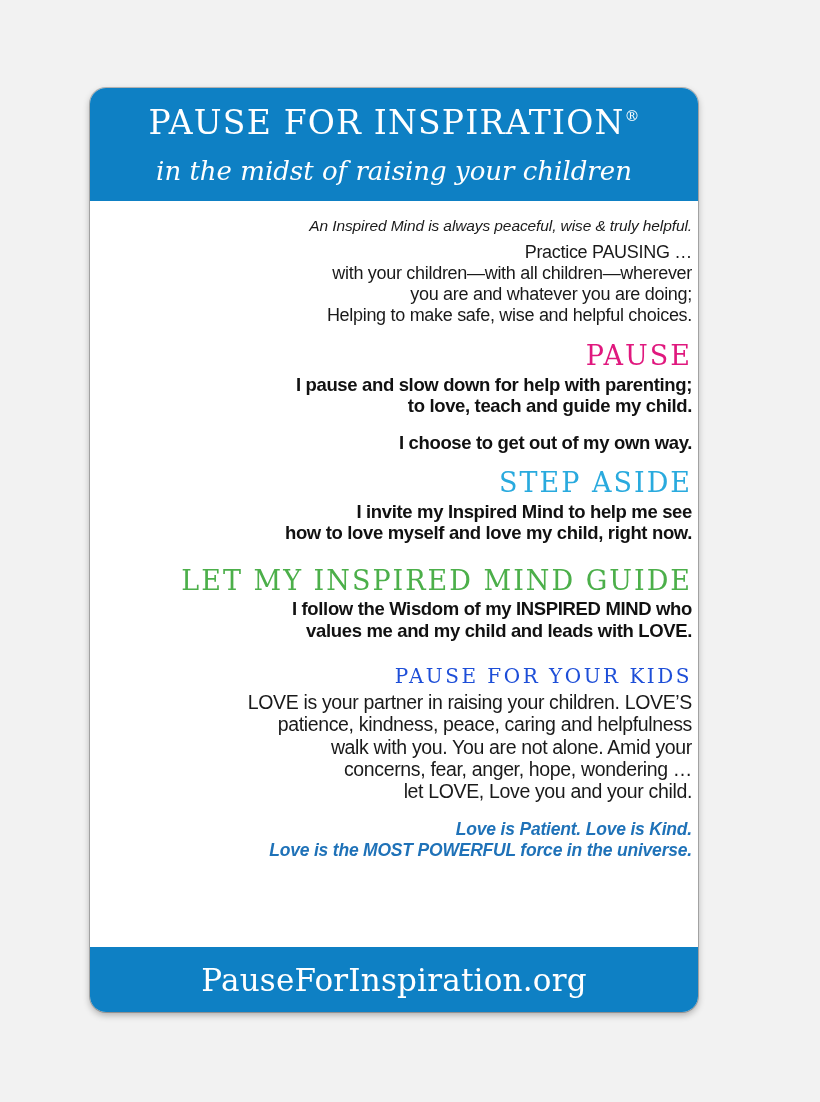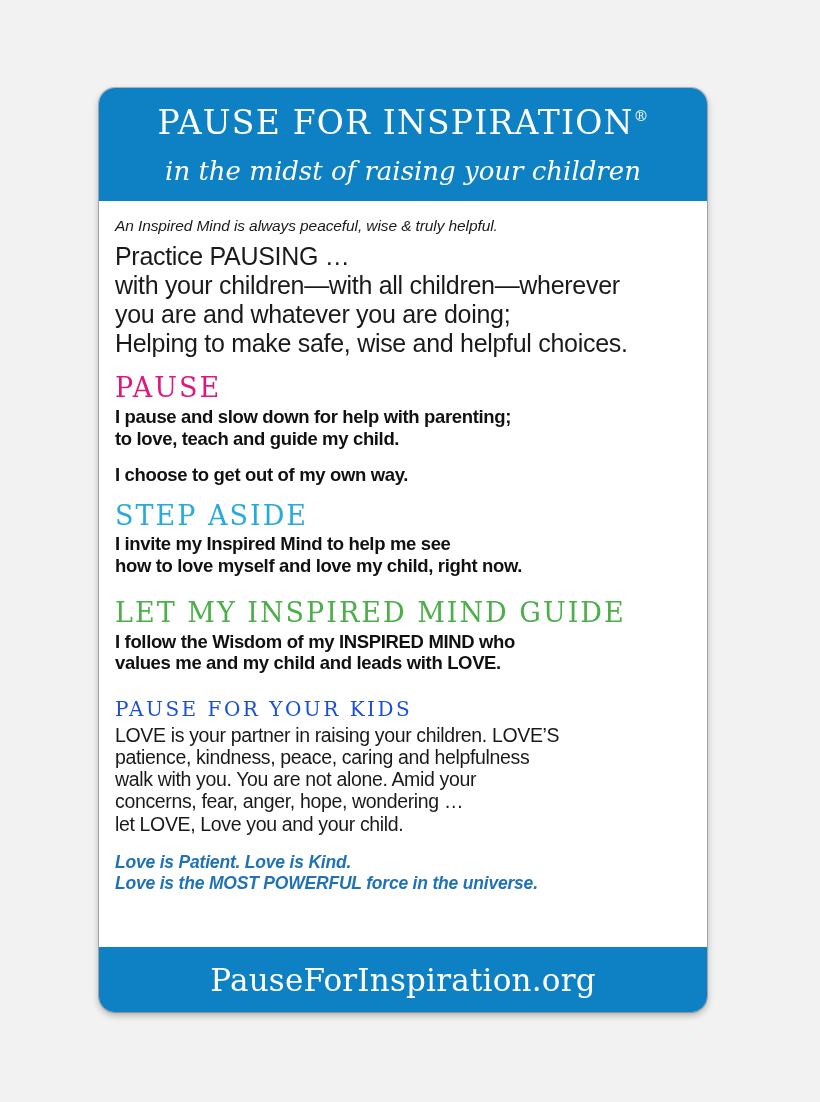--- a/index.html
+++ b/index.html
@@ -12,21 +12,21 @@
     height: 1102px;
     background: #f2f2f2;
     font-family: "Liberation Sans", sans-serif;
     overflow: hidden;
     position: relative;
   }
 
   
   #card {
     position: absolute;
-    left: 99px;
+    left: 90px;
     top: 88px;
     width: 608px;
     height: 924px;
     border-radius: 16px;
     background: #ffffff;
     overflow: hidden;
     box-shadow: 0 3px 7px rgba(0,0,0,0.30), 0 0 0 1px rgba(120,120,120,0.45);
   }
 
   
@@ -56,22 +56,22 @@
     font-style: italic;
     font-size: 26px;
     line-height: 1.15;
     margin-top: 16px;
     white-space: nowrap;
   }
 
   
   .body-area {
     background: #ffffff;
-    padding: 16px 16px 6px 16px;
-    text-align: left;
+    padding: 16px 6px 6px 16px;
+    text-align: right;
   }
 
   .tagline {
     font-family: "Liberation Sans", sans-serif;
     font-style: italic;
     font-size: 15.5px;
     color: #1a1a1a;
     line-height: 1.2;
     letter-spacing: -0.1px;
   }
@@ -82,21 +82,21 @@
     font-weight: 400;
     color: #111111;
     letter-spacing: 1px;
     line-height: 1.12;
     margin-top: 6px;
     white-space: nowrap;
   }
 
   .intro {
     font-family: "Liberation Sans", sans-serif;
-    font-size: 25px;
+    font-size: 18px;
     color: #1a1a1a;
     line-height: 1.16;
     margin-top: 7px;
     letter-spacing: -0.3px;
   }
   .intro .ln { display: block; }
 
   
   .step { margin-top: 15px; }
   .step-heading {

